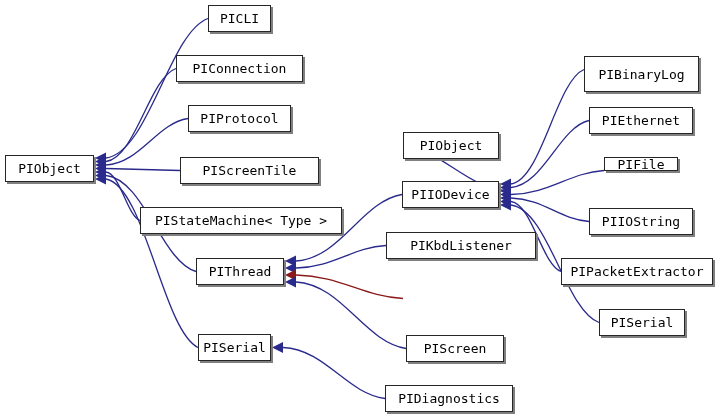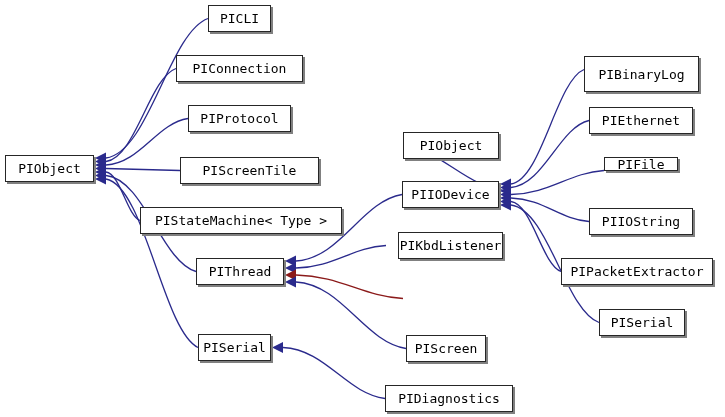--- a/index.html
+++ b/index.html
@@ -121,24 +121,24 @@
   <div class="node-box" style="left:198px;top:334px; width:73px;  height:27px;">
       <span class="node-label">PISerial</span>
     </div>
 
   <div class="node-box" style="left:403px;top:132px; width:96px;  height:27px;">
       <span class="node-label">PIObject</span>
     </div>
   <div class="node-box" style="left:402px;top:181px; width:97px;  height:27px;">
       <span class="node-label">PIIODevice</span>
     </div>
-  <div class="node-box" style="left:398px;top:232px; width:105px; height:27px;">
+  <div class="node-box" style="left:386px;top:232px; width:150px; height:27px;">
       <span class="node-label">PIKbdListener</span>
     </div>
-  <div class="node-box" style="left:406px;top:335px; width:80px;  height:27px;">
+  <div class="node-box" style="left:406px;top:335px; width:98px;  height:27px;">
       <span class="node-label">PIScreen</span>
     </div>
   <div class="node-box" style="left:385px;top:385px; width:128px; height:27px;">
       <span class="node-label">PIDiagnostics</span>
     </div>
 
   <div class="node-box" style="left:584px;top:56px;  width:115px; height:36px;">
       <span class="node-label">PIBinaryLog</span>
     </div>
   <div class="node-box" style="left:589px;top:107px; width:104px; height:27px;">

